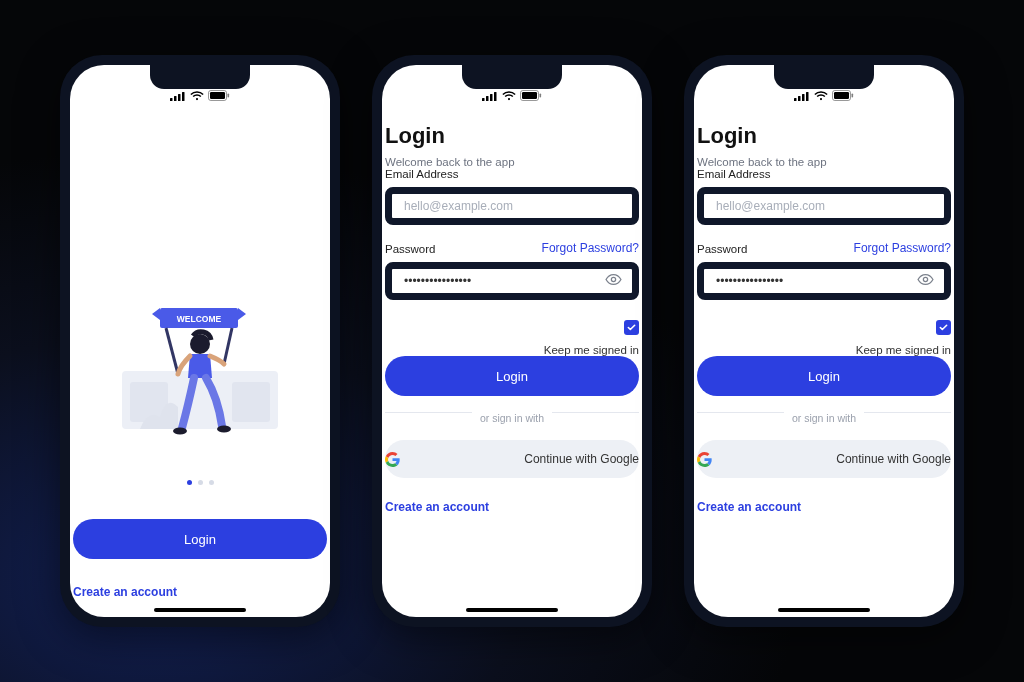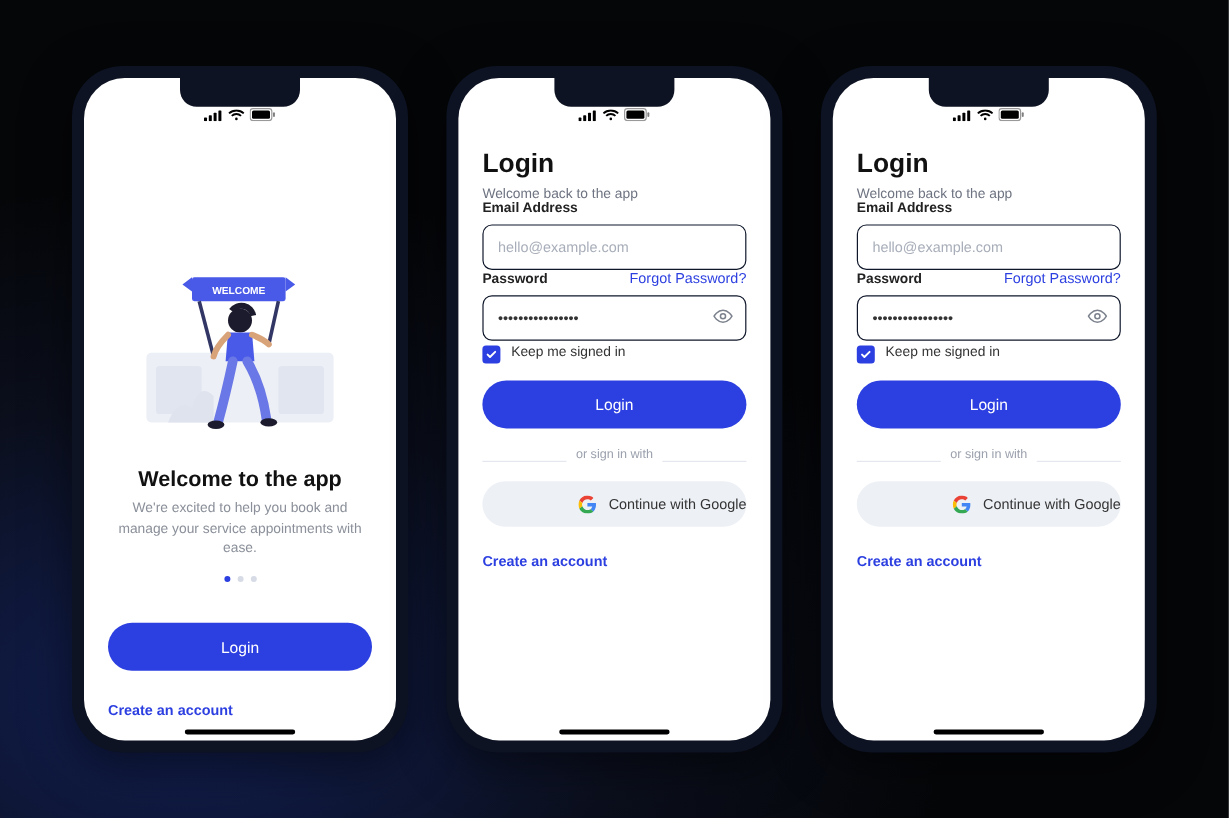--- a/index.html
+++ b/index.html
@@ -62,21 +62,21 @@
     justify-content: flex-end;
     align-items: center;
     padding: 10px 22px 0 22px;
     font-size: 13px;
     font-weight: 600;
     color: #000;
     flex-direction: column;
   }
   .status-right { display: flex; align-items: center; gap: 4px; }
 
-  .content { flex: 1; padding: 0 20px; display: flex; flex-direction: column; }
+  .content { flex: 1; padding: 0 3px; display: flex; flex-direction: column; }
 
   
   .illus-wrap { flex: 1; display: flex; align-items: flex-end; justify-content: center; }
   .welcome-txt { text-align: center; }
   .w-title { font-size: 18px; font-weight: 700; color: #111; margin-bottom: 6px; }
   .w-sub { font-size: 11.5px; line-height: 1.45; color: #8a8f99; padding: 0 8px; }
   .dots { display: flex; justify-content: center; gap: 6px; margin: 14px 0 34px; }
   .dot { width: 5px; height: 5px; border-radius: 50%; background: #d6dbe6; }
   .dot.active { background: #2c3fe0; }
   .primary-btn {
@@ -95,53 +95,54 @@
     font-size: 12px;
     font-weight: 600;
     text-align: left;
     text-decoration: none;
     display: block;
   }
 
   
   .login-title { font-size: 22px; font-weight: 800; color: #111; margin-top: 22px; }
   .login-sub { font-size: 11.5px; color: #6d7380; margin-top: 7px; }
-  .field-label { font-size: 11.5px; font-weight: 700; color: #222; margin-bottom: 7px; }
+  .field-label { font-size: 11.5px; font-weight: 400; color: #222; margin-bottom: 7px; }
   .label-row { display: flex; justify-content: space-between; align-items: flex-end; margin-bottom: 7px; }
   .label-row .field-label { margin-bottom: 0; }
   .forgot { font-size: 12px; color: #2c3fe0; font-weight: 500; text-decoration: none; }
   .input {
     position: relative;
     width: 100%;
     height: 38px;
-    border: 1px solid #0f172a;
+    border: 7px solid #0f172a;
     border-radius: 8px;
     display: flex;
     align-items: center;
     padding: 0 12px;
     font-size: 12px;
+    margin-bottom: 16px;
   }
   .input input {
     border: none; outline: none; width: 100%; font-size: 12px; background: transparent; color: #333;
   }
   .input input::placeholder { color: #a8aeb9; }
   .eye { position: absolute; right: 10px; top: 50%; transform: translateY(-50%); }
-  .check-row { display: flex; align-items: flex-start; gap: 9px; margin-top: 4px; margin-bottom: 14px; }
+  .check-row { display: flex; align-items: flex-end; gap: 9px; margin-top: 4px; margin-bottom: 0; flex-direction: column; }
   .chk {
     width: 15px; height: 15px; background: #2c3fe0; border-radius: 3px;
     display: flex; align-items: center; justify-content: center;
   }
   .chk svg { display: block; }
   .chk-label { font-size: 11.5px; color: #333; }
-  .divider-row { display: flex; align-items: flex-end; gap: 8px; margin: 16px 0; }
+  .divider-row { display: flex; align-items: flex-start; gap: 8px; margin: 16px 0; }
   .divider-row .line { flex: 1; height: 1px; background: #e4e7ee; }
   .divider-row .txt { font-size: 10.5px; color: #9ba1ad; }
   .google-btn {
     width: 100%; height: 38px; border: none; border-radius: 19px; background: #edf0f5;
-    display: flex; align-items: center; justify-content: flex-end; gap: 10px;
+    display: flex; align-items: center; justify-content: space-between; gap: 10px;
     font-size: 12px; color: #333; font-weight: 500; cursor: pointer;
   }
 </style>
 </head>
 <body>
 
 <div class="phone">
   <div class="screen">
     <div class="notch"></div>
     <div class="status-bar">
@@ -186,24 +187,20 @@
           <path d="M80 70 Q70 80 68 88" stroke="#d9a37a" stroke-width="5" fill="none" stroke-linecap="round"></path>
           <path d="M100 70 Q110 74 114 78" stroke="#d9a37a" stroke-width="5" fill="none" stroke-linecap="round"></path>
 
           <path d="M84 92 Q78 120 72 142" stroke="#6a77e6" stroke-width="8" fill="none" stroke-linecap="round"></path>
           <path d="M96 92 Q108 112 112 140" stroke="#6a77e6" stroke-width="8" fill="none" stroke-linecap="round"></path>
 
           <ellipse cx="70" cy="145" rx="7" ry="3.5" fill="#1b1b2d"></ellipse>
           <ellipse cx="114" cy="143" rx="7" ry="3.5" fill="#1b1b2d"></ellipse>
         </svg>
       </div>
-      <div class="welcome-txt">
-        <div class="w-title">Welcome to the app</div>
-        <div class="w-sub">We're excited to help you book and manage your service appointments with ease.</div>
-      </div>
       <div class="dots">
         <span class="dot active"></span>
         <span class="dot"></span>
         <span class="dot"></span>
       </div>
       <button class="primary-btn">Login</button>
       <a href="#" class="link-blue" style="margin-top:26px;margin-bottom:18px;">Create an account</a>
     </div>
     <div class="home-ind"></div>
   </div>

